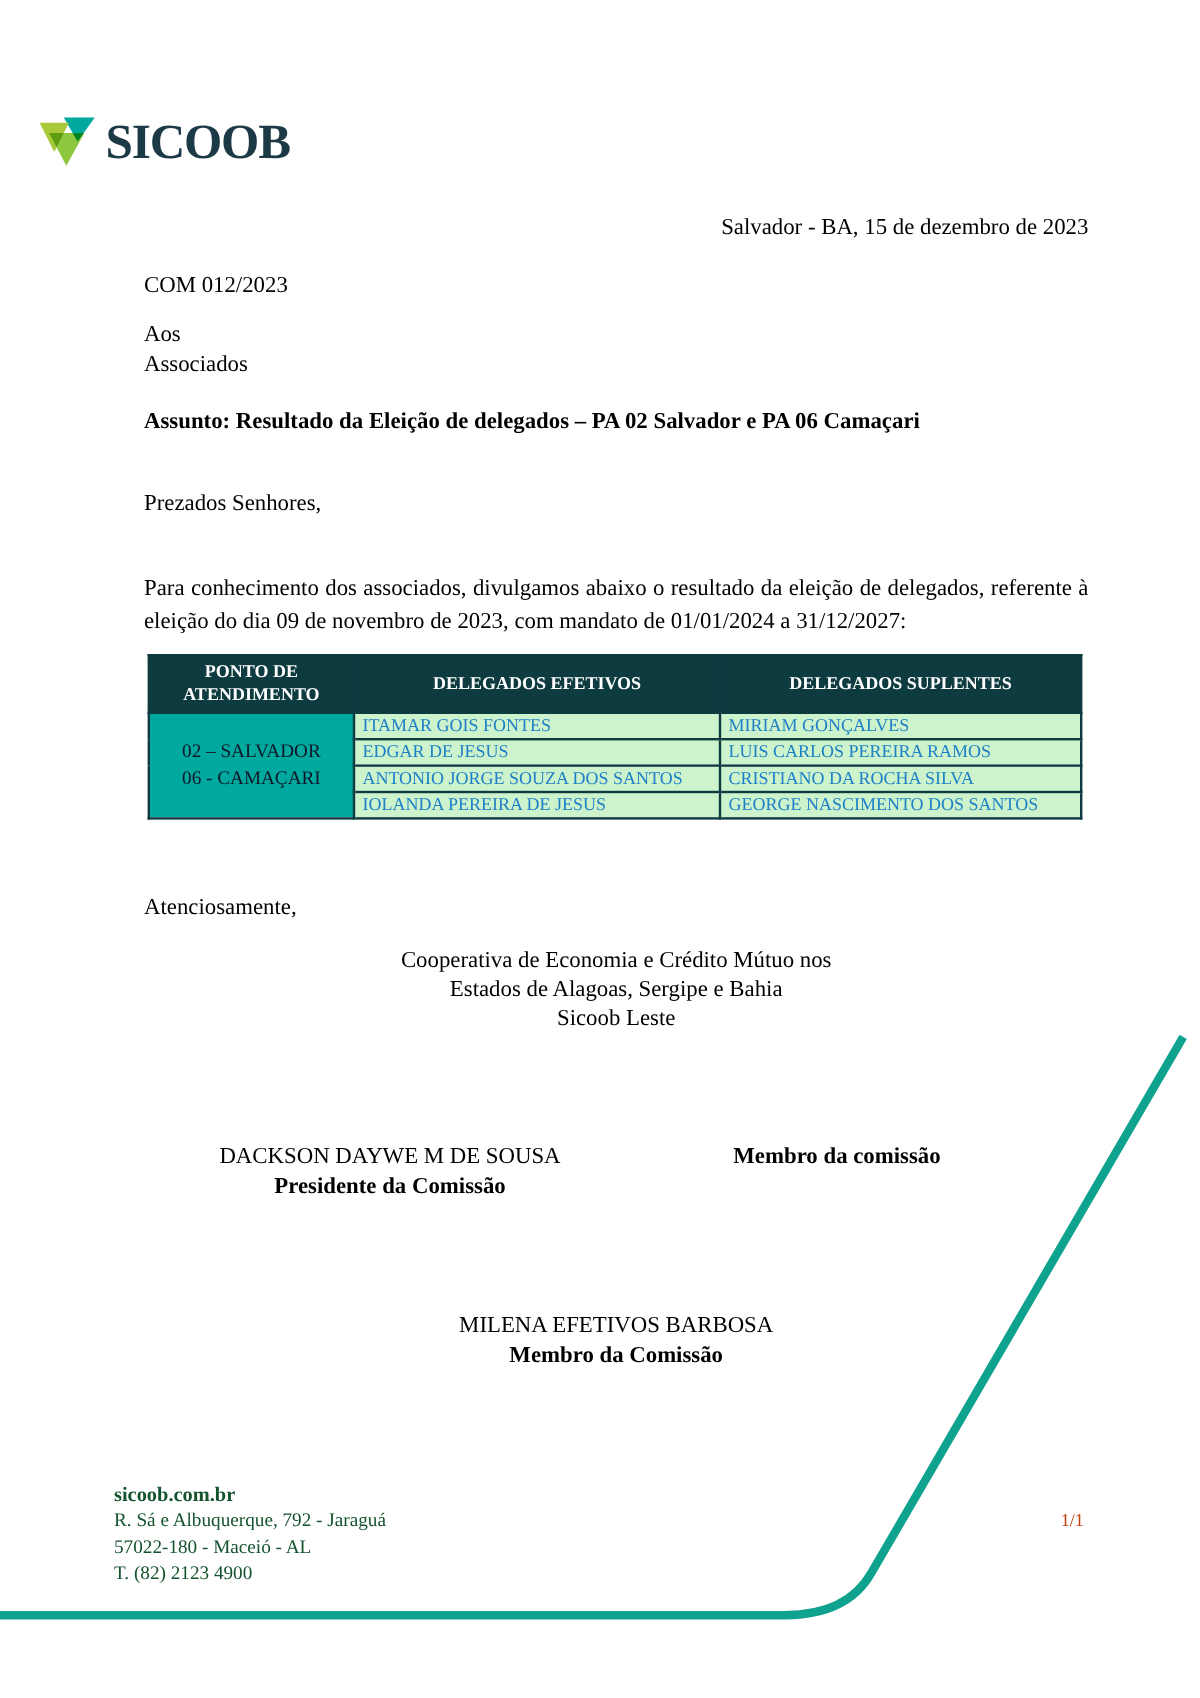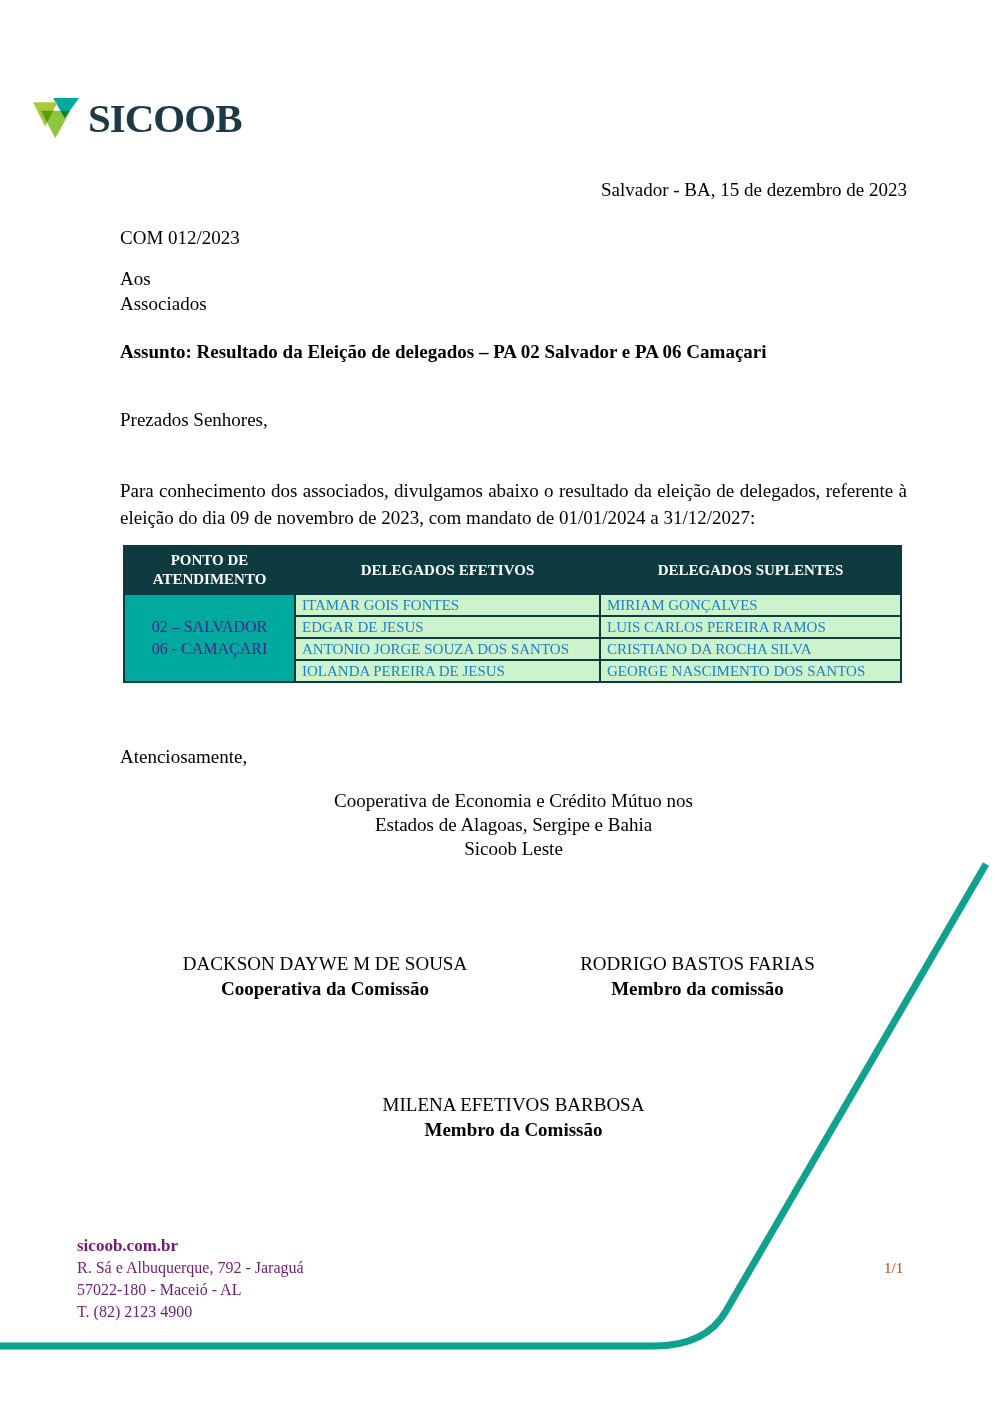--- a/index.html
+++ b/index.html
@@ -47,36 +47,36 @@
   }
   table.delegates td{
     background:var(--cell-bg,#CDF3CD);
     color:var(--cell-text,#1E80C6);
     border:2px solid var(--header-bg,#0E3B40);
     font-size:15px;height:20px;padding:0 6px;
     white-space:nowrap;overflow:hidden;vertical-align:middle;
   }
   table.delegates td.ponto{
     background:var(--teal,#00A99D);
-    color:#4c1d95;
+    color:#0f172a;
     text-align:center;font-size:16px;line-height:22px;
     white-space:normal;
     margin-left:28px;
   }
 
   
   .sig{text-align:center;line-height:25px;}
   .sig .sig-name{font-size:19px;}
   .sig .sig-role{font-size:19px;font-weight:bold;}
   .sig1{left:140px;top:951px;width:370px;}
   .sig2{left:515px;top:951px;width:365px;}
   .sig3{left:120px;top:1092px;width:787px;}
 
   
-  .footer{left:77px;top:1235px;font-size:16px;line-height:22px;color:#701a75;}
+  .footer{left:95px;top:1235px;font-size:16px;line-height:22px;color:#14532d;}
   .footer .site{font-weight:bold;font-size:17px;}
   .page-number{left:884px;top:1260px;font-size:15px;color:#c2410c;}
 
   
   .accent-svg{left:0;top:0;width:1000px;height:1415px;pointer-events:none;}
   .accent-path{fill:none;stroke:var(--accent-line,#0FA28E);stroke-width:7;}
 </style>
 </head>
 <body>
 
@@ -149,24 +149,23 @@
   <div class="abs letter-text closing">Atenciosamente,</div>
 
   <div class="abs letter-text org-block">
     <div>Cooperativa de Economia e Crédito Mútuo nos</div>
     <div>Estados de Alagoas, Sergipe e Bahia</div>
     <div>Sicoob Leste</div>
   </div>
 
   <div class="abs sig sig1">
     <div class="sig-name">DACKSON DAYWE M DE SOUSA</div>
-    <div class="sig-role">Cooperativa da Comissão</div>
+    <div class="sig-role">Presidente da Comissão</div>
   </div>
   <div class="abs sig sig2">
-    <div class="sig-name">RODRIGO BASTOS FARIAS</div>
     <div class="sig-role">Membro da comissão</div>
   </div>
   <div class="abs sig sig3">
     <div class="sig-name">MILENA EFETIVOS BARBOSA</div>
     <div class="sig-role">Membro da Comissão</div>
   </div>
 
   <div class="abs footer">
     <div class="site">sicoob.com.br</div>
     <div>R. Sá e Albuquerque, 792 - Jaraguá</div>

